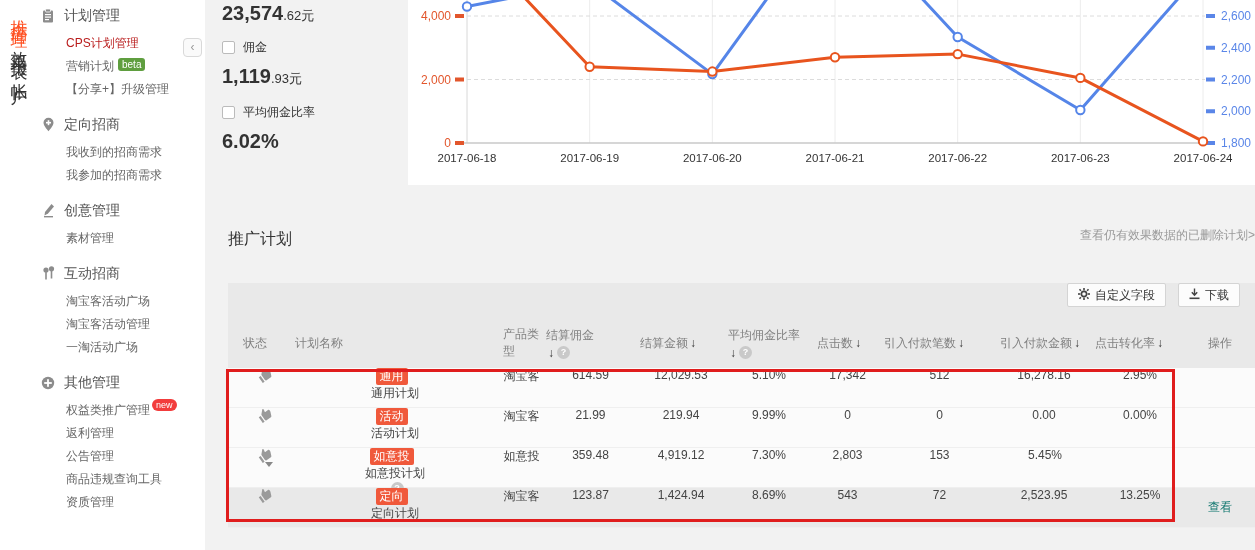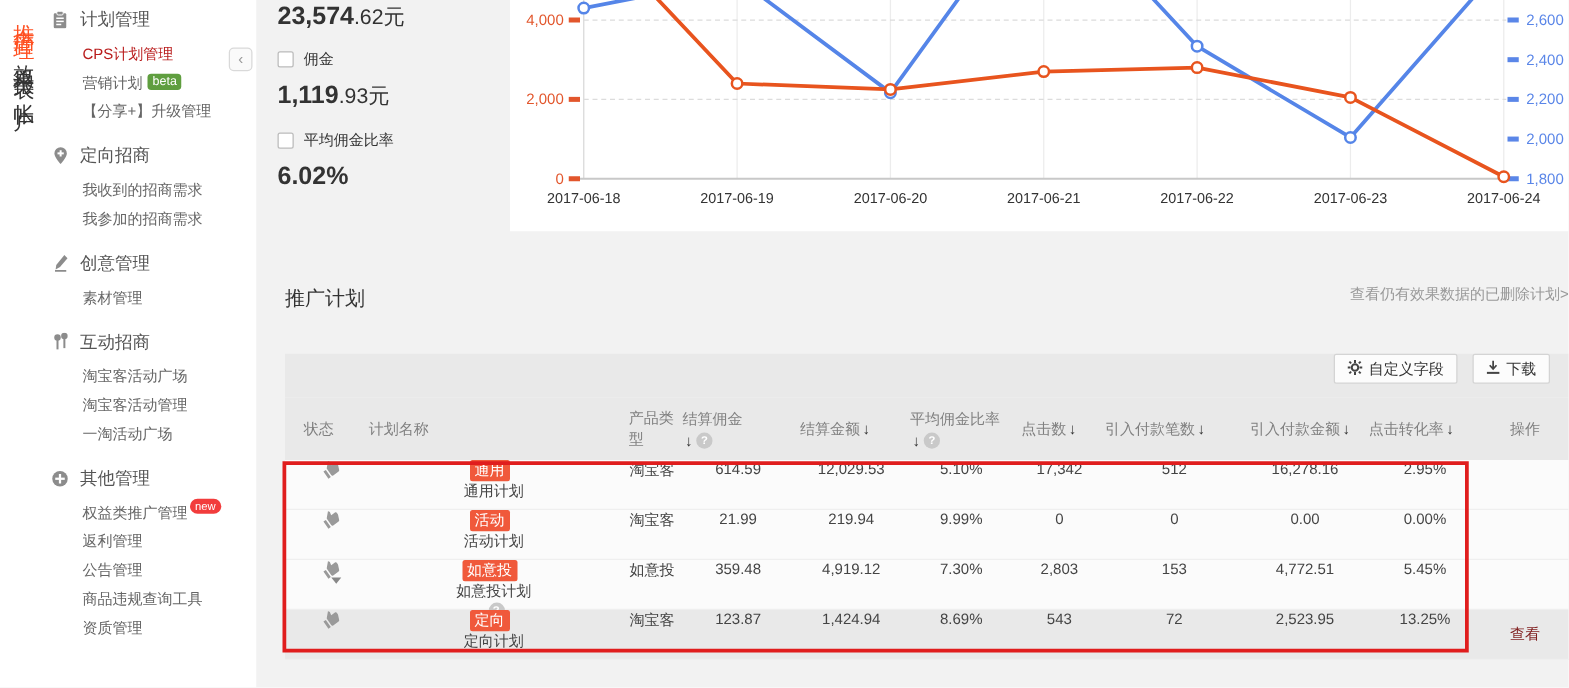--- a/index.html
+++ b/index.html
@@ -21,21 +21,21 @@
   .gicon { width:16px; display:flex; justify-content:center; align-items:center; }
   .gitems { margin-top:5px; }
   .gitem { height:23px; line-height:23px; padding-left:26px; font-size:12px; color:#666; cursor:pointer; white-space:nowrap; }
   .gitem.active { color:#b91c1c; }
   .beta-badge { display:inline-block; margin-left:4px; background:#5f9e3f; color:#fff; font-size:10px; line-height:13px; padding:0 4px; border-radius:3px; vertical-align:2px; }
   .new-badge { display:inline-block; margin-left:2px; background:#f23c3c; color:#fff; font-size:9px; line-height:12px; padding:0 4px; border-radius:6px; vertical-align:6px; }
   .collapse-btn { position:absolute; left:183px; top:38px; width:19px; height:19px; background:#fafafa; border:1px solid #d9d9d9; border-radius:4px; color:#999; font-size:12px; line-height:17px; text-align:center; cursor:pointer; z-index:20; }
   
   .stats { position:absolute; left:222px; top:2px; width:185px; }
   .big { font-size:20px; font-weight:bold; color:#333; }
-  .big .suffix { font-size:17px; font-weight:normal; color:#333; }
+  .big .suffix { font-size:13px; font-weight:normal; color:#333; }
   .cb-row { display:flex; align-items:center; gap:8px; margin:14px 0 9px 0; color:#333; }
   .cb { width:13px; height:13px; border:1px solid #bbb; background:#fff; border-radius:2px; cursor:pointer; flex:none; }
   
   .chart-card { position:absolute; left:408px; top:0; width:847px; height:185px; background:#ffffff; }
   #chart-svg { display:block; }
   #chart-svg text { font-family:inherit; }
   
   .section-title { position:absolute; left:228px; top:229px; font-size:16px; color:#333; }
   .deleted-link { position:absolute; top:227px; right:0px; font-size:12px; color:#999; cursor:pointer; white-space:nowrap; }
   
@@ -52,21 +52,21 @@
   .tr { height:40px; background:#fbfbfb; border-bottom:1px solid #efefef; }
   .tr.hl { background:#e9e9e9; }
   .td { display:flex; align-items:center; font-size:12px; color:#444; min-width:0;flex-direction:column; }
   .pl15 { padding-left:15px; } .pl8 { padding-left:8px; } .pl6 { padding-left:6px; }
   .pl5 { padding-left:5px; } .pl7 { padding-left:7px; }
   .badge { background:#f0593b; color:#fff; font-size:12px; line-height:17px; padding:0 4px; border-radius:2px; margin-right:7px; flex:none; }
   .plan-name { color:#444; }
   .thumb { display:inline-flex; transform:rotate(-35deg); cursor:pointer; }
   .caret-down { width:0; height:0; border-left:4px solid transparent; border-right:4px solid transparent; border-top:5px solid #888; margin-left:7px; cursor:pointer; }
   .c-action { justify-content:center; }
-  .view-link { color:#7f1d1d; cursor:pointer; }
+  .view-link { color:#0f766e; cursor:pointer; }
   
   .annotation-rect { position:absolute; left:226px; top:369px; width:949px; height:153px; border:3px solid #e01d1d; pointer-events:none; z-index:50; }
 </style>
 </head>
 <body>
 
 <div id="app">
 
   <div class="sidebar">
     <div class="rail">
@@ -367,21 +367,20 @@
           <span class="badge">如意投</span>
           <span class="plan-name">如意投计划</span>
           <span class="help-icon" style="margin-left:4px;">?</span>
         </div>
       <div class="td pl8">如意投</div>
       <div class="td pl6">359.48</div>
       <div class="td pl5">4,919.12</div>
       <div class="td pl6">7.30%</div>
       <div class="td pl7">2,803</div>
       <div class="td pl6">153</div>
-      <div class="td pl5">4,772.51</div>
       <div class="td pl7">5.45%</div>
       <div class="td c-action"></div>
     </div>
 
     <div class="tr grid-row hl">
       <div class="td pl15">
           <span class="thumb">
             <svg width="14" height="14" viewBox="0 0 24 24">
               <path fill="#9a9a9a" d="M1 21h4V9H1v12zM23 10c0-1.1-.9-2-2-2h-6.31l.95-4.57.03-.32c0-.41-.17-.79-.44-1.06L14.17 1 7.59 7.59C7.22 7.95 7 8.45 7 9v10c0 1.1.9 2 2 2h9c.83 0 1.54-.5 1.84-1.22l3.02-7.05c.09-.23.14-.47.14-.73v-2z"></path>
             </svg>

